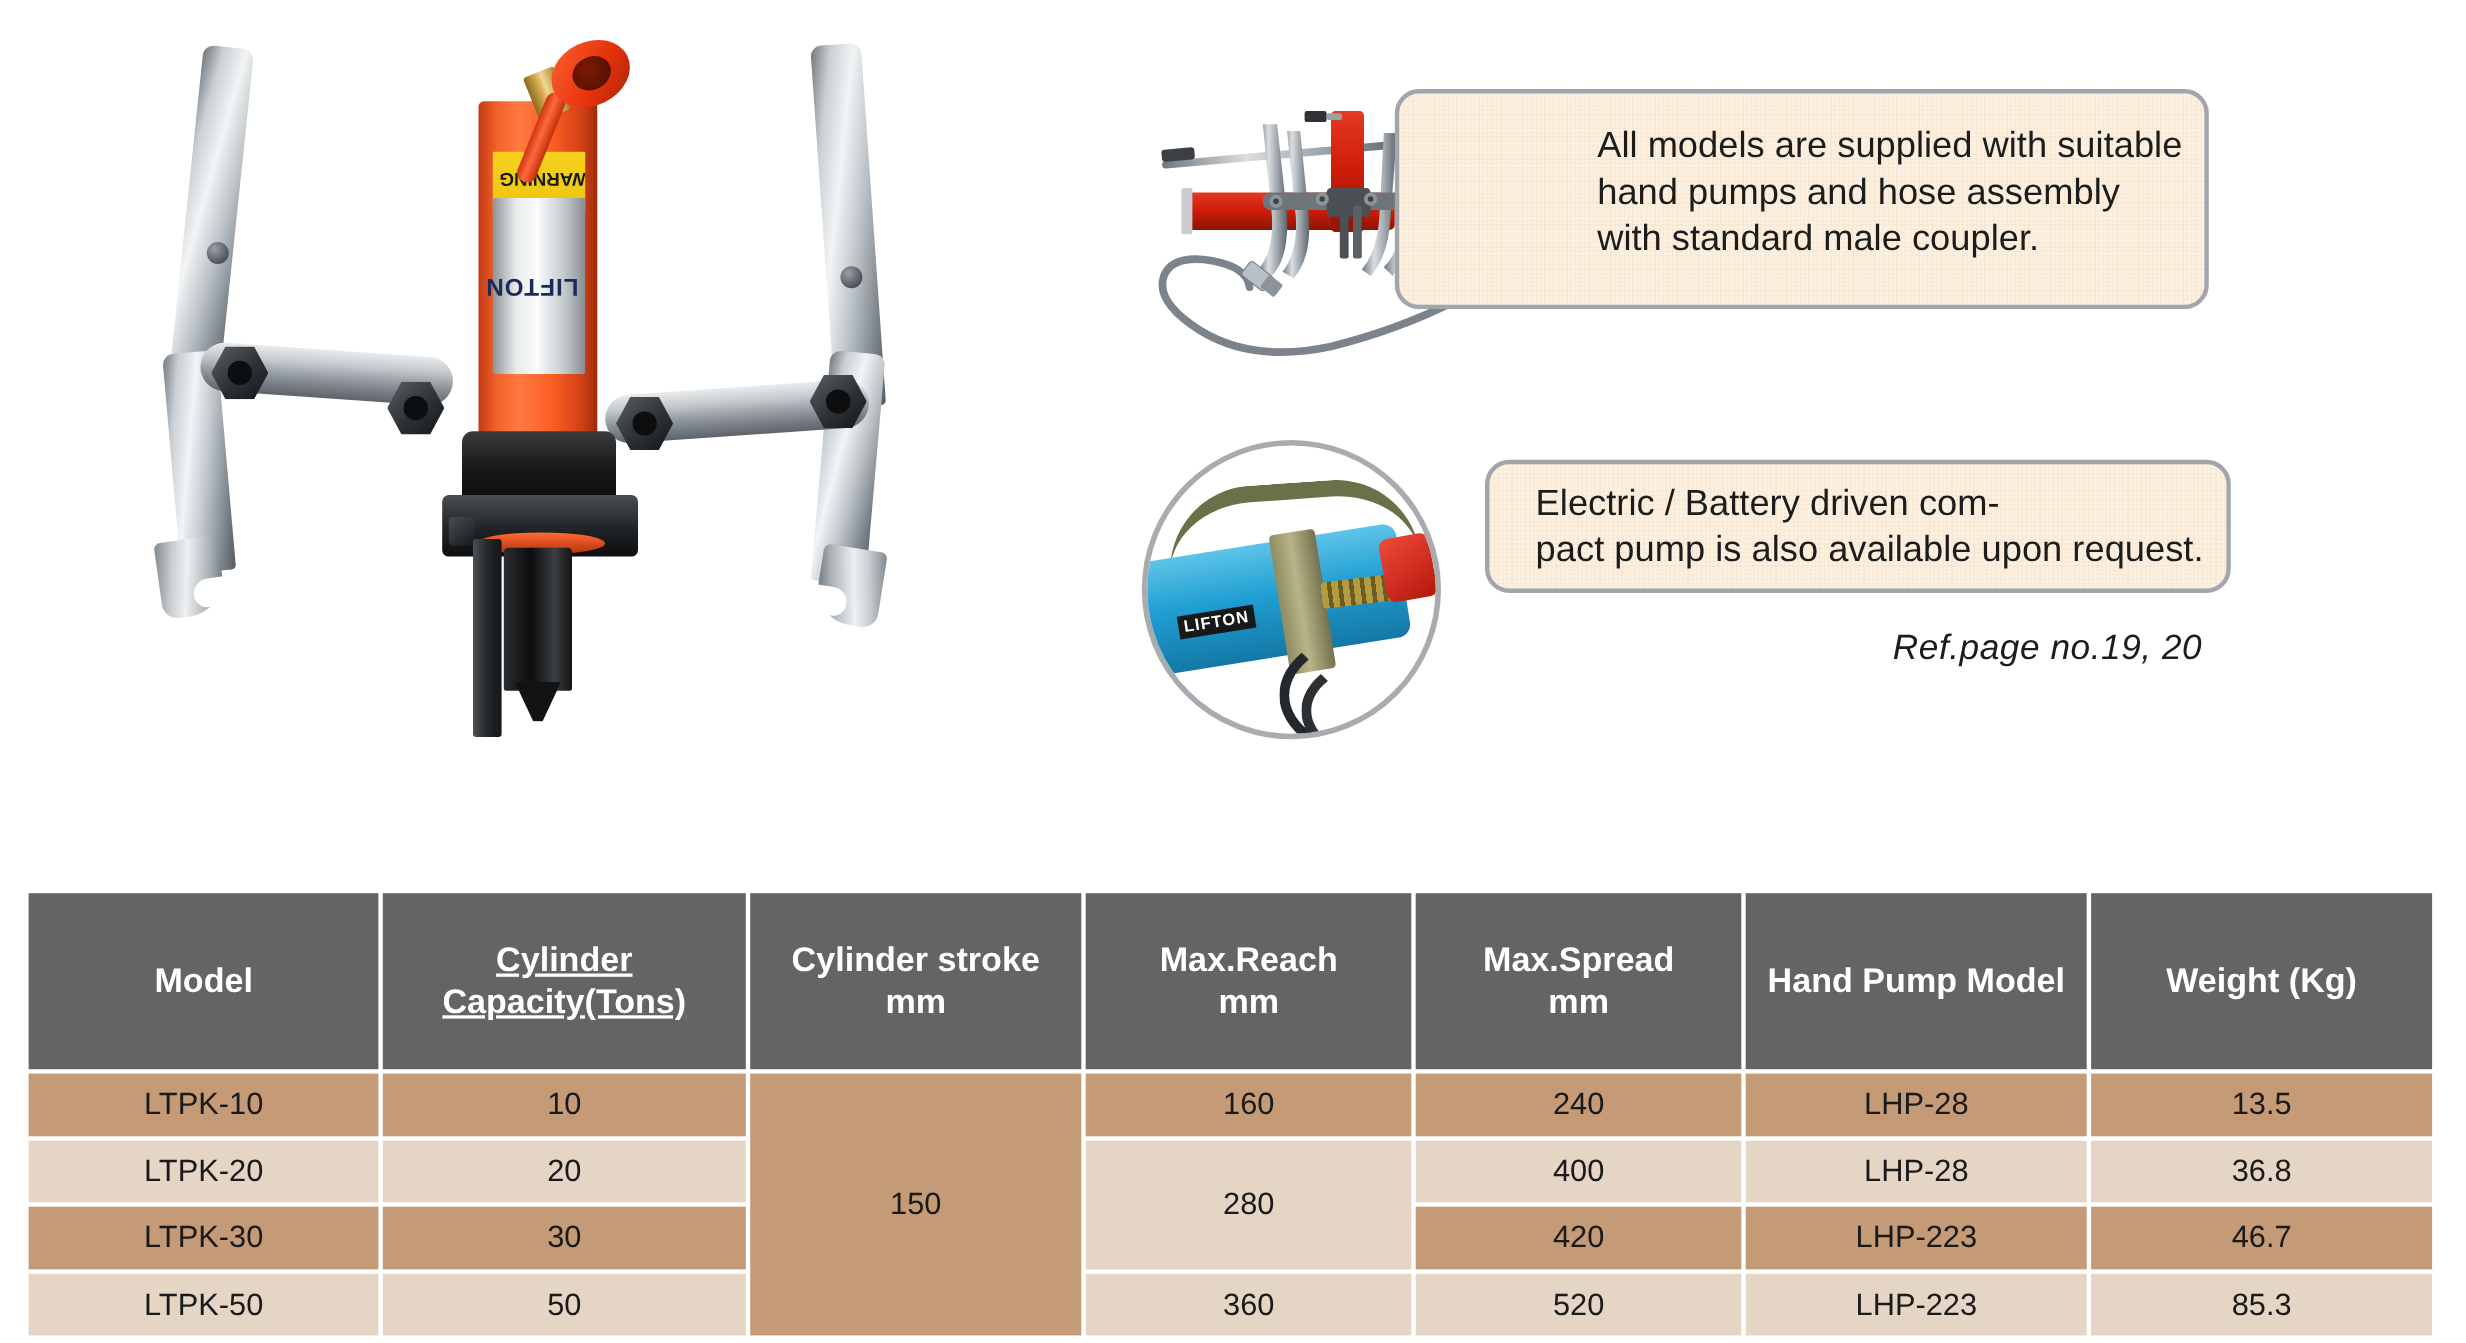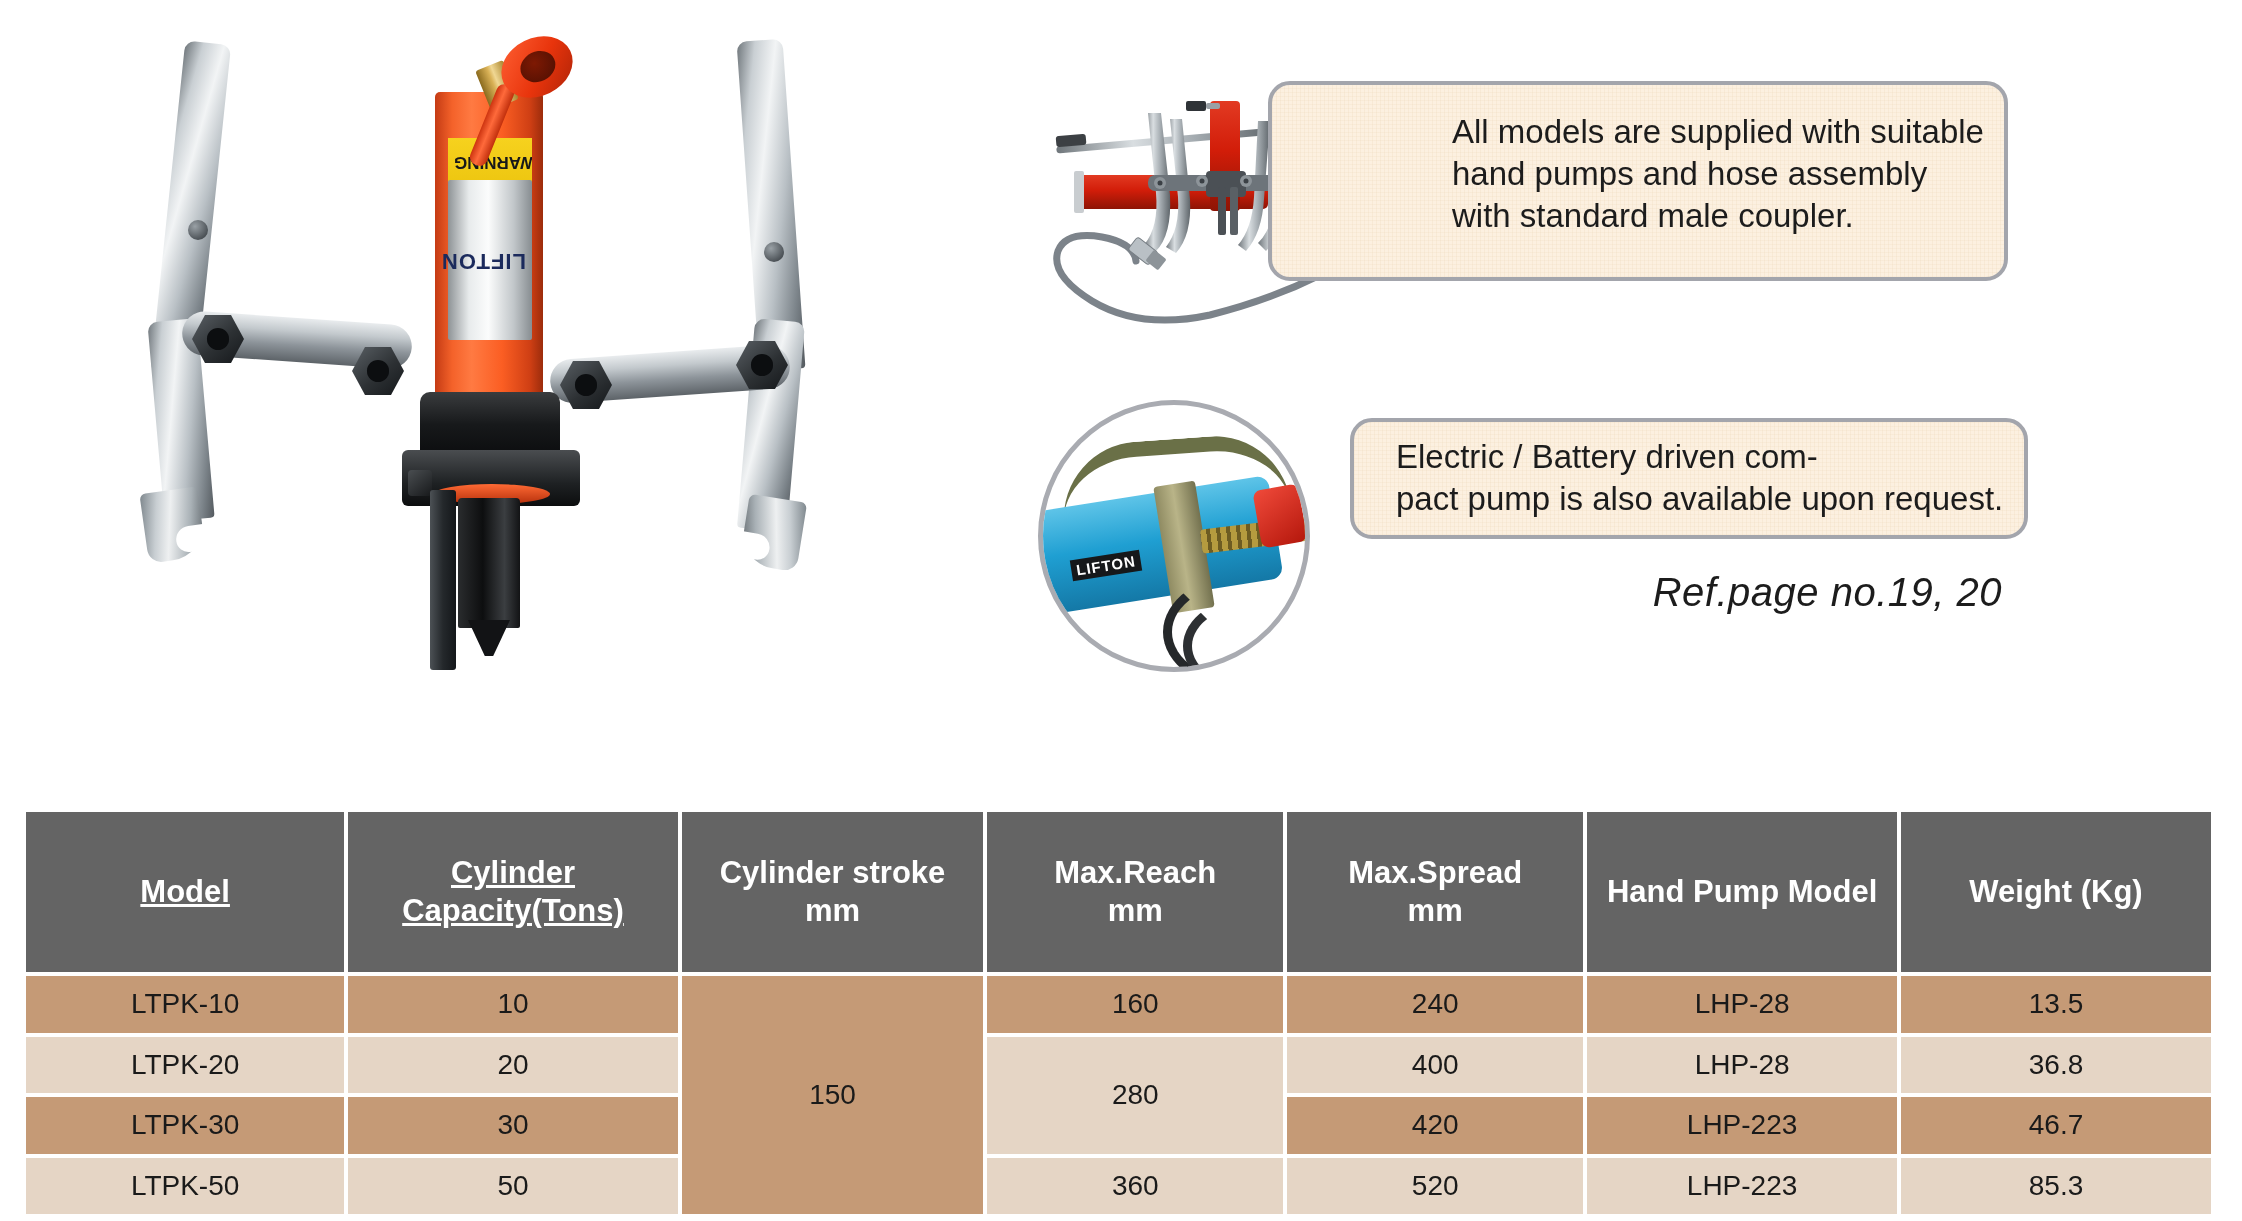--- a/index.html
+++ b/index.html
@@ -148,21 +148,21 @@
     position:absolute;
     color:#1c1c1c;
     font-size:33px;
     line-height:42px;
     white-space:pre-line;
   }
   #hand-pump-text{ left:180px;top:26px;width:540px; }
   #electric-text { left:42px;top:14px;width:610px; }
   #ref-page{
     position:absolute;right:22px;top:148px;
-    font-style:italic;font-size:40px;color:#1c1c1c;
+    font-style:italic;font-size:32px;color:#1c1c1c;
     letter-spacing:.5px;white-space:nowrap;
   }
 
   
   #illo-hand-pump{position:absolute;left:1030px;top:75px;width:330px;height:265px;}
   #illo-electric-circle{
     position:absolute;left:1038px;top:400px;width:272px;height:272px;
     border-radius:50%;overflow:hidden;
     border:5px solid #a9abb1;box-sizing:border-box;
     background:#ffffff;
@@ -363,21 +363,21 @@
 
 <div class="callout" id="callout-electric">
   <div class="callout-text" id="electric-text">Electric / Battery driven com-
 pact pump is also available upon request.</div>
   <div id="ref-page">Ref.page no.19, 20</div>
 </div>
 
 <table id="spec-table">
   <thead>
     <tr>
-      <th style="width: 228px; white-space: pre-line; text-decoration: underline;">Model</th>
+      <th style="width: 228px; white-space: pre-line;">Model</th>
       <th style="width: 236px; white-space: pre-line; text-decoration: underline;">Cylinder
 Capacity(Tons)</th>
       <th style="width: 216px; white-space: pre-line;">Cylinder stroke
 mm</th>
       <th style="width: 212px; white-space: pre-line;">Max.Reach
 mm</th>
       <th style="width: 212px; white-space: pre-line; text-align: center;">Max.Spread
 mm</th>
       <th style="width: 222px; white-space: pre-line;">Hand Pump Model</th>
       <th style="width: 222px; white-space: pre-line;">Weight   (Kg)</th>

